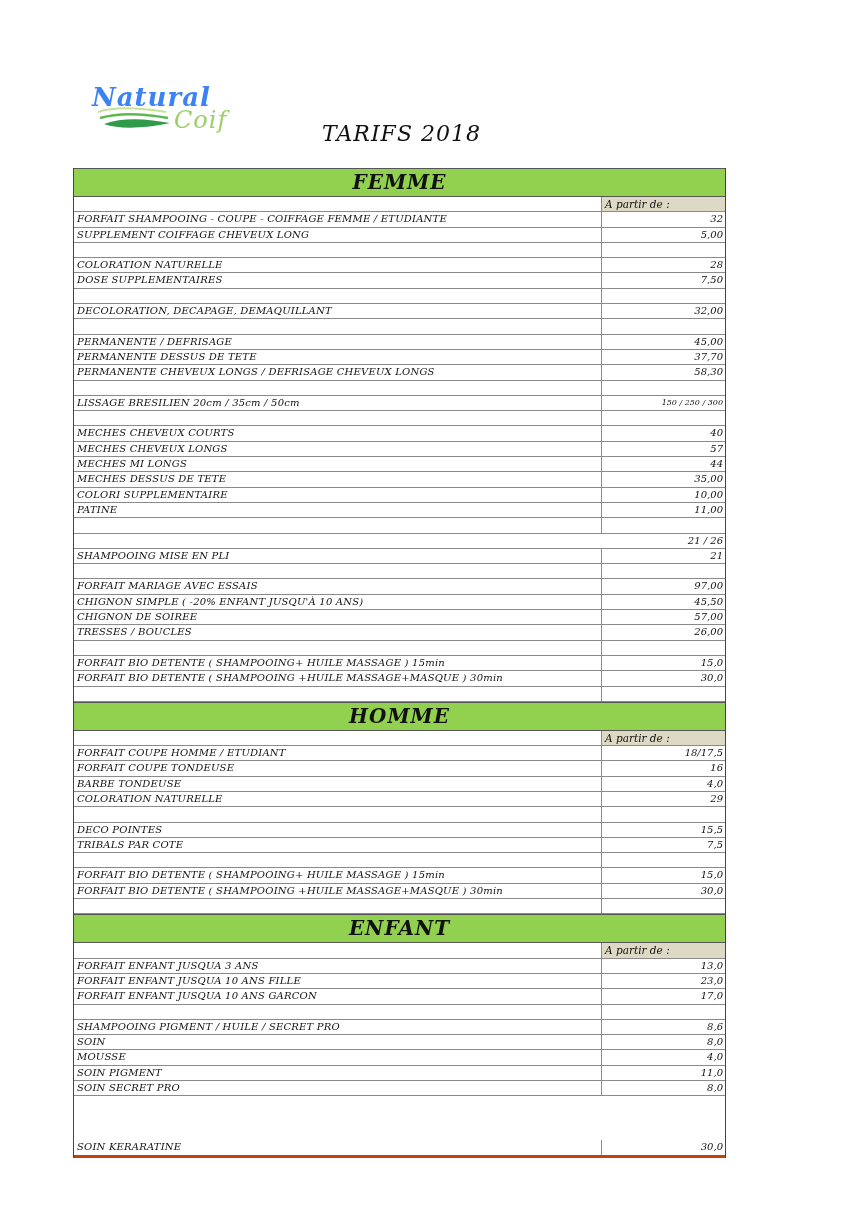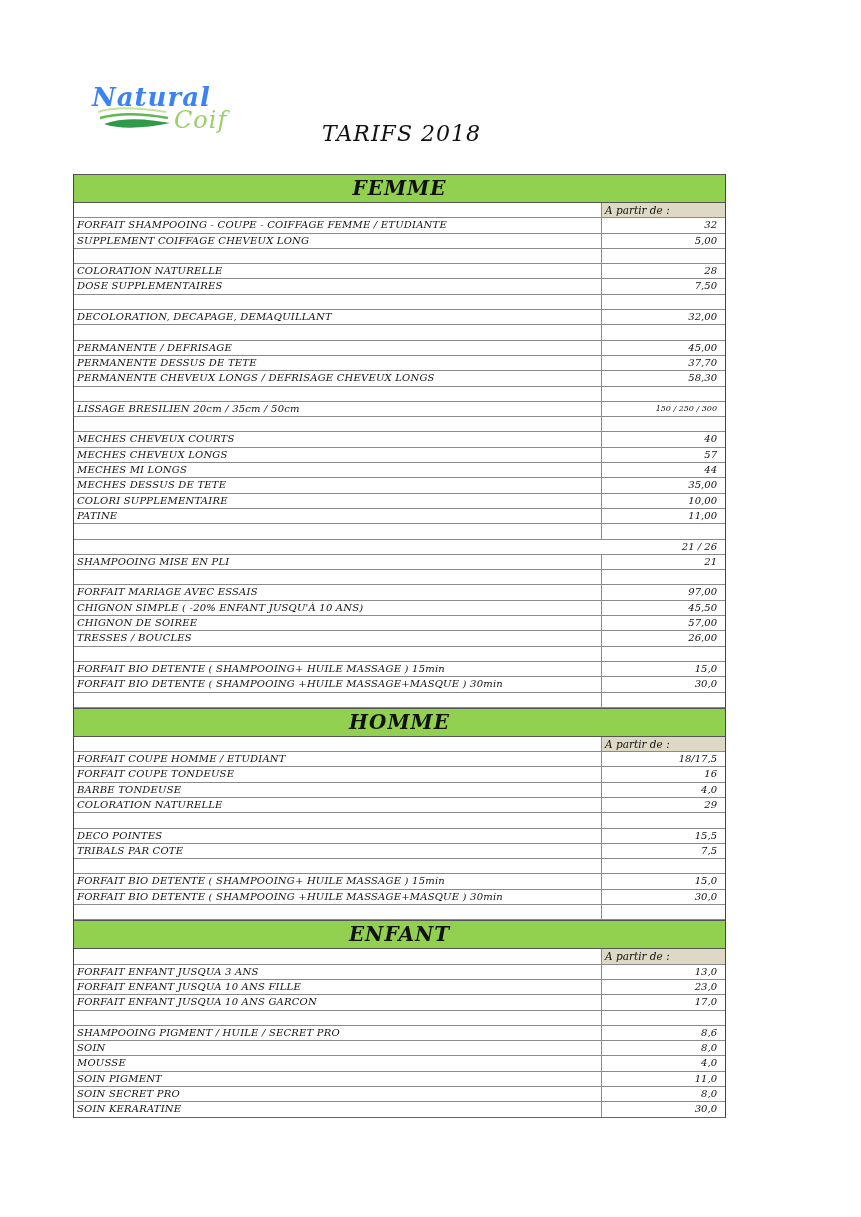--- a/index.html
+++ b/index.html
@@ -6,32 +6,32 @@
   body { width: 861px; height: 1217px; position: relative; overflow: hidden;
          font-family: "DejaVu Serif", serif; color: #111; }
   .logo { position: absolute; left: 88px; top: 84px; width: 170px; height: 56px; }
   .logo .w1 { position: absolute; left: 4px; top: -2px; font-family: "DejaVu Serif", serif;
               font-style: italic; font-weight: bold; font-size: 26px; color: #3b82f6; letter-spacing: 1px; }
   .logo .w2 { position: absolute; left: 86px; top: 22px; font-family: "DejaVu Serif", serif;
               font-style: italic; font-size: 24px; color: #9bcf6b; letter-spacing: 1px; }
   .logo svg { position: absolute; left: 8px; top: 22px; }
   .doc-title { position: absolute; left: 322px; top: 101px; font-family: "DejaVu Serif", serif;
                font-style: italic; font-size: 22px; letter-spacing: 1px; color: #111; margin-top: 20px; }
-  .tbl { position: absolute; left: 73px; top: 174px; width: 651px; border-left: 1px solid #444; border-right: 1px solid #444; }
+  .tbl { position: absolute; left: 73px; top: 168px; width: 651px; border-left: 1px solid #444; border-right: 1px solid #444; }
   .sec-head { height: 27px; background: #92d050; border-top: 1px solid #555; border-bottom: 1px solid #555;
               text-align: center; font-family: "DejaVu Serif", serif; font-style: italic; font-weight: bold;
               font-size: 20px; line-height: 27px; color: #111; letter-spacing: 1px; }
   .row { display: flex; height: 14.3px; border-bottom: 1px solid #8a8a8a; font-size: 10px; line-height: 14.3px; }
   .row .lbl { flex: 0 0 524px; border-right: 1px solid #8a8a8a; padding-left: 3px; font-style: italic;
               white-space: nowrap; overflow: hidden; letter-spacing: 0.2px; }
-  .row .val { flex: 1; text-align: right; padding-right: 8px; font-style: italic; white-space: nowrap; }
+  .row .val { flex: 1; text-align: right; padding-right: 2px; font-style: italic; white-space: nowrap; }
   .row .val.small { font-size: 8px; }
   .row.sub .val { background: #ddd9c4; text-align: left; padding-left: 3px; font-size: 10.5px; }
   .row.blank .lbl, .row.blank .val { }
-  .tbl .last { border-bottom: 1px solid #c2410c; }
+  .tbl .last { border-bottom: 3px solid #c2410c; margin-top: 44px; }
 </style>
 </head>
 <body>
 
 <div class="logo">
   <span class="w1">Natural</span>
   <svg width="80" height="26" viewBox="0 0 80 26">
     <path d="M2 6 C 20 0, 45 2, 70 6" stroke="#c5e29a" stroke-width="2" fill="none"></path>
     <path d="M4 12 C 25 6, 50 8, 72 12" stroke="#5fb84f" stroke-width="2.5" fill="none"></path>
     <path d="M8 18 C 30 10, 55 14, 74 17 C 50 22, 25 24, 8 18 Z" fill="#2e9a4a"></path>

